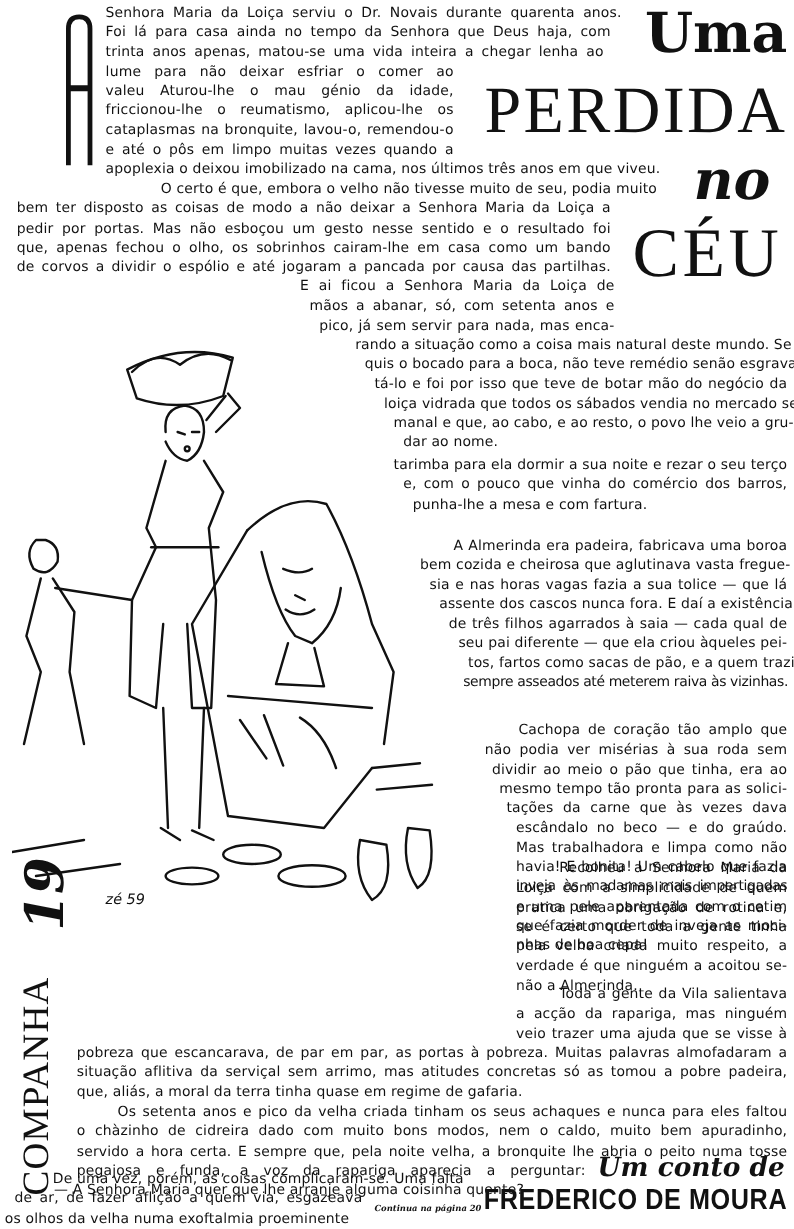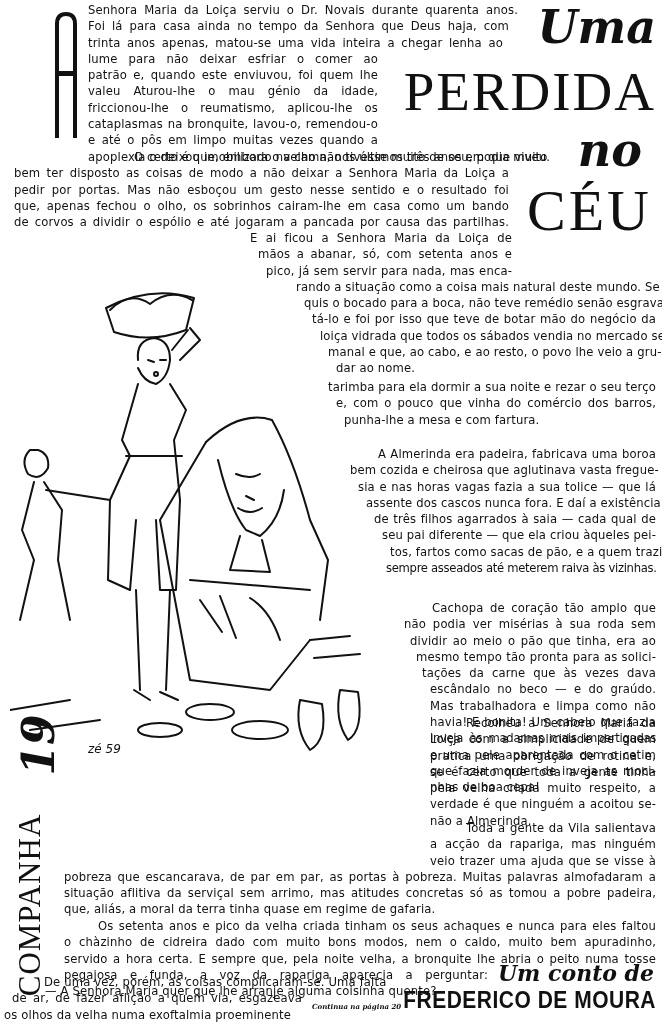--- a/index.html
+++ b/index.html
@@ -3,21 +3,21 @@
 <meta charset="utf-8">
 <style>
   html, body { margin:0; padding:0; background:#fff; }
   body { width:662px; height:1024px; position:relative; overflow:hidden; color:#111;
          font-family:"DejaVu Sans", sans-serif; }
   .abs { position:absolute; }
   .txt { font-size:11.6px; line-height:16.3px; letter-spacing:0.15px; white-space:nowrap; }
   .txt div { white-space:nowrap; }
   .j { text-align:justify; text-align-last:justify; }
   .dropcap { left:52px; top:10px; width:28px; height:128px; }
-  .title-uma { right:6px; top:2px; font-family:"DejaVu Serif", serif; font-style:italic; font-weight:bold; font-size:46px; line-height:50px; }
+  .title-uma { right:6px; top:2px; font-family:"DejaVu Serif", serif; font-weight:bold; font-size:46px; line-height:50px; }
   .title-perdida { right:6px; top:62px; font-family:"Liberation Serif", serif; font-size:55px; line-height:60px; letter-spacing:2px; }
   .title-no { right:20px; top:125px; font-family:"DejaVu Serif", serif; font-style:italic; font-weight:bold; font-size:46px; line-height:50px; }
   .title-ceu { right:10px; top:180px; font-family:"Liberation Serif", serif; font-size:58px; line-height:62px; letter-spacing:3px; }
   .side-companha { left:0px; top:800px; width:60px; height:210px; }
   .side-companha span { position:absolute; left:50%; top:50%; transform:translate(-50%,-50%) rotate(-90deg);
         font-family:"Liberation Serif", serif; font-size:31px; letter-spacing:1px; white-space:nowrap; }
   .side-num { left:8px; top:705px; width:60px; height:80px; }
   .side-num span { position:absolute; left:50%; top:50%; transform:translate(-50%,-50%) rotate(-90deg);
         font-family:"DejaVu Serif", serif; font-style:italic; font-weight:bold; font-size:44px; white-space:nowrap; }
   .byline-pre { right:8px; top:960px; font-family:"DejaVu Serif", serif; font-style:italic; font-weight:bold; font-size:22px; }
@@ -36,21 +36,20 @@
 <div class="abs title-uma">Uma</div>
 <div class="abs title-perdida">PERDIDA</div>
 <div class="abs title-no">no</div>
 <div class="abs title-ceu">CÉU</div>
 
 <div class="abs txt" style="left:88px;top:2px;">
   <div class="j" style="width:430px">Senhora Maria da Loiça serviu o Dr. Novais durante quarenta anos.</div>
   <div class="j" style="width:421px">Foi lá para casa ainda no tempo da Senhora que Deus haja, com</div>
   <div class="j" style="width:415px">trinta anos apenas, matou-se uma vida inteira a chegar lenha ao</div>
   <div class="j" style="width:290px">lume para não deixar esfriar o comer ao</div>
-  <div class="j" style="width:290px">patrão e, quando este enviuvou, foi quem lhe</div>
   <div class="j" style="width:290px">valeu  Aturou-lhe o mau génio da idade,</div>
   <div class="j" style="width:290px">friccionou-lhe o reumatismo, aplicou-lhe os</div>
   <div class="j" style="width:290px">cataplasmas na bronquite, lavou-o, remendou-o</div>
   <div class="j" style="width:290px">e até o pôs em limpo muitas vezes quando a</div>
   <div style="width:430px">apoplexia o deixou imobilizado na cama, nos últimos três anos em que viveu.</div>
 </div>
 
 <div class="abs txt" style="left:14px;top:149px;">
   <div class="j" style="width:505px;padding-left:120px;box-sizing:border-box">O certo é que, embora o velho não tivesse muito de seu, podia muito</div>
   <div class="j" style="width:495px">bem ter disposto as coisas de modo a não deixar a Senhora Maria da Loiça a</div>

